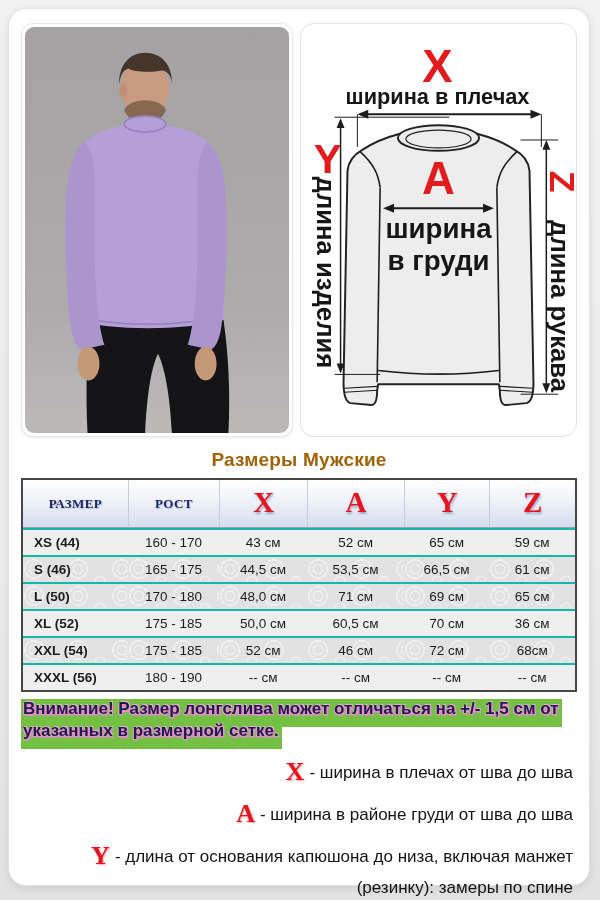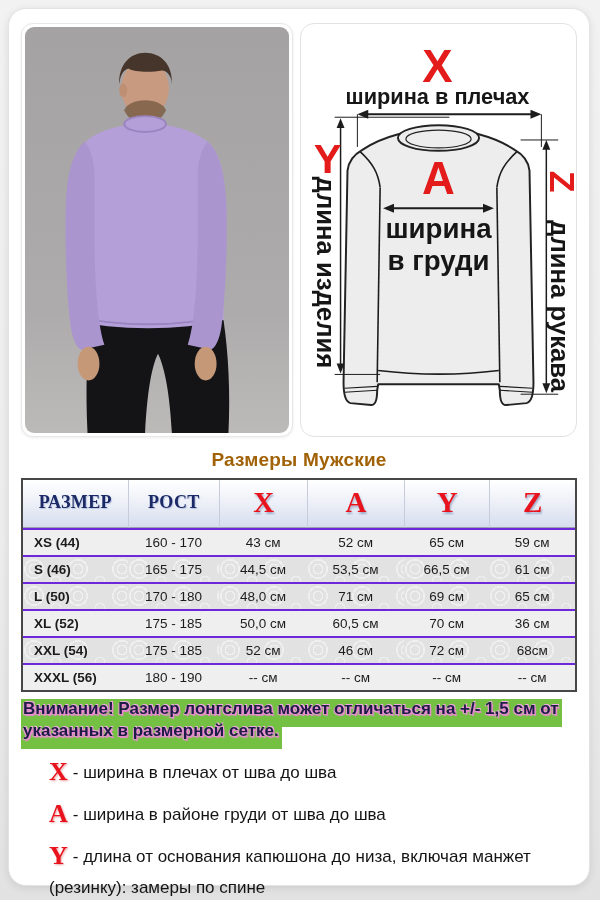--- a/index.html
+++ b/index.html
@@ -17,40 +17,40 @@
   .dg-letter{font-family:"Liberation Sans",sans-serif;font-weight:bold;fill:#e31b1b;}
   .dg-caption{font-family:"Liberation Sans",sans-serif;font-weight:bold;fill:#161616;}
   .dg-line{stroke:#1c1c1c;fill:none;}
   
   .section-title{margin:12px 0 7px 0;text-align:center;font-size:19px;font-weight:bold;color:#a16207;letter-spacing:.2px;}
   
   .size-table{width:100%;border-collapse:separate;border-spacing:0;border:2px solid #474747;}
   .size-table th{background:linear-gradient(180deg,#ffffff 0%,#eef1f8 45%,#d6ddee 100%);
                  border-bottom:1px solid #9aa0ad;padding:6px 0 8px 0;vertical-align:middle;height:32px;}
   .size-table th + th{border-left:1px solid #c6ccd9;}
-  .th-word{font-family:"Liberation Serif",serif;font-weight:bold;font-size:18px;color:#1b2a66;
+  .th-word{font-family:"Liberation Serif",serif;font-weight:bold;font-size:13px;color:#1b2a66;
            text-shadow:1px 1px 1px #b9c4e0;letter-spacing:.4px;}
   .th-letter{font-family:"Liberation Serif",serif;font-weight:bold;font-size:29px;color:#e8131c;
              text-shadow:1px 2px 2px #9fabc9;}
-  .size-table td{font-size:13.5px;color:#1c1c1c;text-align:center;padding:4px 2px;height:17px;border-top:2px solid #6d28d9;}
+  .size-table td{font-size:13.5px;color:#1c1c1c;text-align:center;padding:4px 2px;height:17px;border-top:2px solid #14b8a6;}
   .size-table td.c-size{text-align:left;padding-left:11px;font-weight:bold;font-size:13.5px;}
   .r-odd td{background-color:#efefef;}
   .r-even td{background-color:#e2e2e2;
      background-image:radial-gradient(circle at 11px 12px,rgba(255,255,255,0) 0 4px,rgba(252,252,252,.55) 4px 5.5px,
        rgba(255,255,255,0) 5.5px 8.5px,rgba(252,252,252,.5) 8.5px 10px,rgba(255,255,255,0) 10px),
        radial-gradient(circle at 33px 24px,rgba(255,255,255,0) 0 4px,rgba(252,252,252,.45) 4px 5.5px,rgba(255,255,255,0) 5.5px);
      background-size:44px 25px;}
   .col-size{width:19%;} .col-height{width:16.5%;} .col-x{width:16%;} .col-a{width:17.5%;} .col-y{width:15.5%;} .col-z{width:15.5%;}
   
   .warning{margin:6px 0 0 0;font-weight:bold;font-size:17px;line-height:1.32;color:#1c1c44;}
   .warning .hl{background:#74c043;padding:0 3px 9px 2px;
      text-shadow:1.5px 1.5px 1px #ef86d6,-1px 1px 1px #f09ade,1px -1px 0 #f3a8e2;}
   
   .legend{margin:9px 4px 0 28px;}
-  .legend-item{margin:0 0 3px 0;font-size:17px;line-height:1.5;color:#141414;}
+  .legend-item{margin:0 0 3px 0;font-size:17px;line-height:1.5;color:#141414;text-align:right;}
   .legend-letter{font-family:"Liberation Serif",serif;font-weight:bold;font-size:26px;color:#e8131c;
                  text-shadow:1px 1px 2px #e8a3a3;margin-right:5px;vertical-align:-2px;}
 </style>
 </head>
 <body>
 
 <div class="page">
   <div class="card">
 
     <div class="top-panels">

